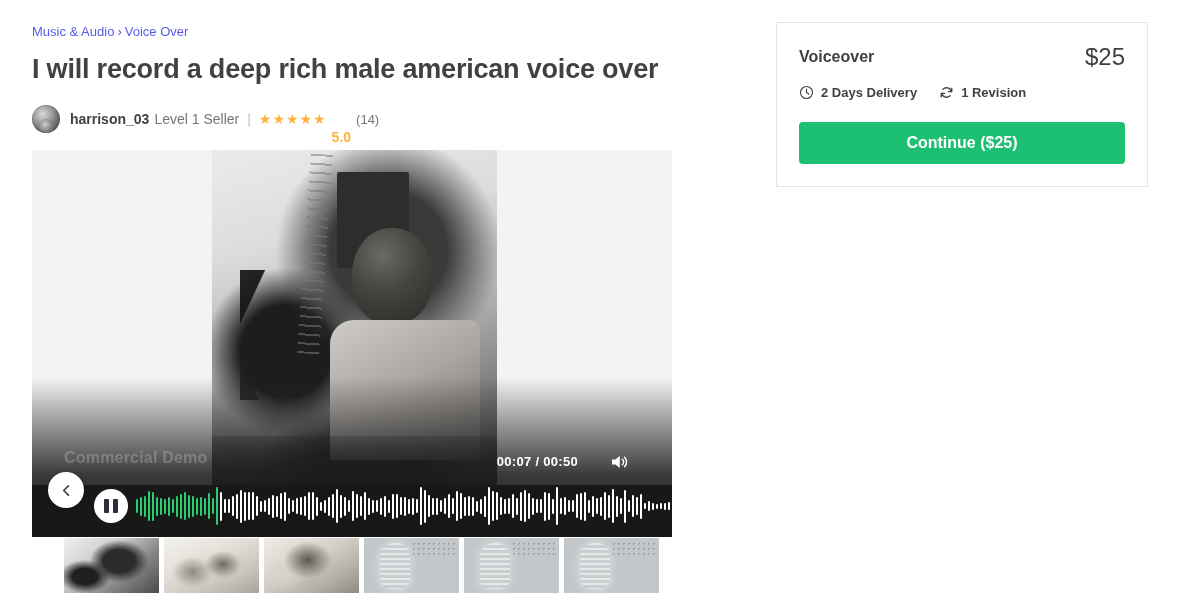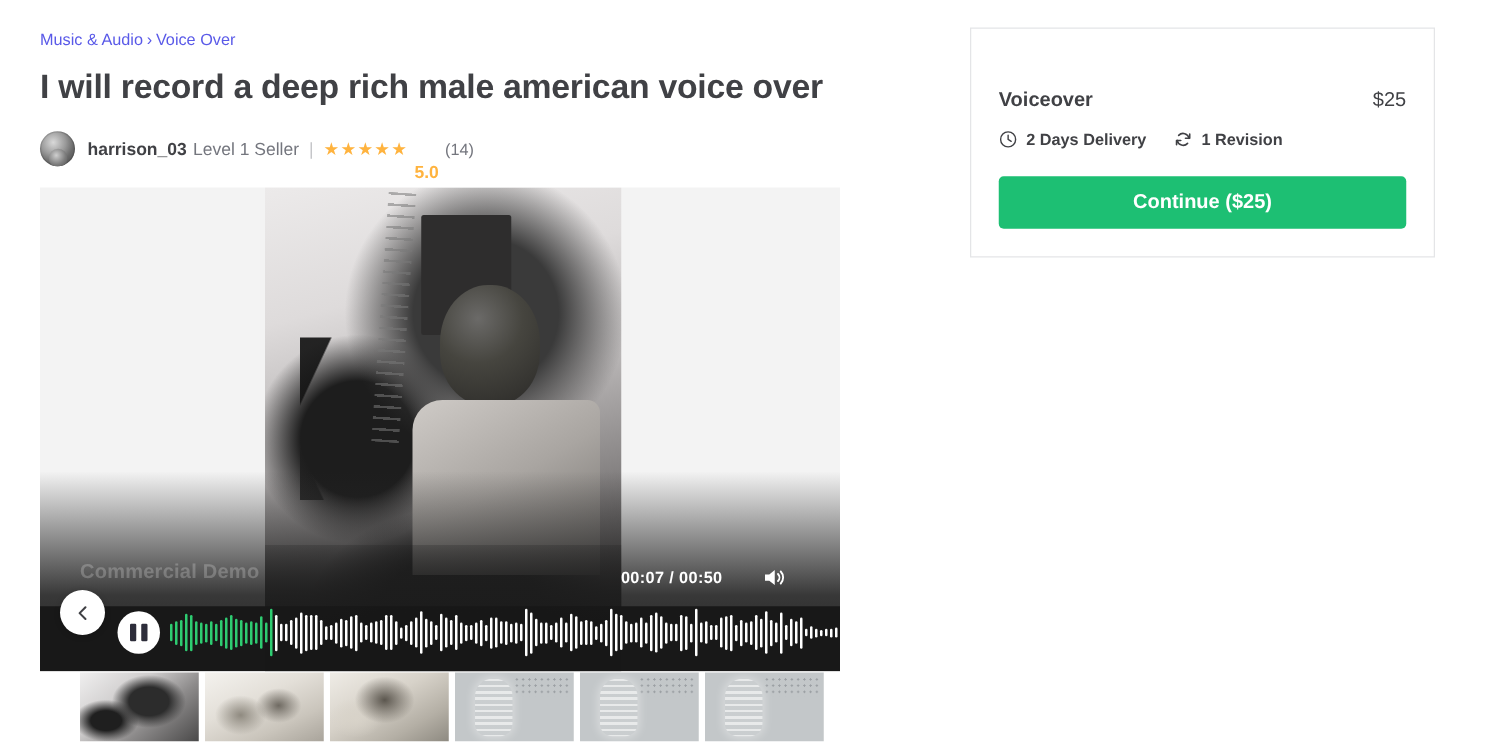--- a/index.html
+++ b/index.html
@@ -173,23 +173,23 @@
     background-size: 5px 5px;
   }
 
   
   .right-col { position:absolute; left:776px; top:22px; width:372px; }
 
   .card {
     border:1px solid #e4e5e7; background:#ffffff;
   }
   .price-card { padding: 20px 22px 22px 22px; }
-  .price-head { display:flex; align-items:center; justify-content:space-between;margin-top:29px; }
+  .price-head { display:flex; align-items:center; justify-content:space-between; }
   .pkg-name { font-size:16px; font-weight:bold; color:#404145; }
-  .pkg-price { font-size:16px; font-weight:normal; color:#404145; }
+  .pkg-price { font-size:24px; font-weight:normal; color:#404145; }
 
   .meta-row { display:flex; align-items:center; margin-top:14px; gap:22px; }
   .meta-item { display:flex; align-items:center; gap:7px; font-size:13px; font-weight:bold; color:#404145; }
 
   .words-row { display:flex; align-items:center; margin-top:20px; }
   .words-label { font-size:14px; color:#62646a; }
   .words-input {
     margin-left:22px; width:52px; height:30px;
     border:1px solid #c5c6c9; border-radius:2px;
     font-size:14px; color:#404145; padding:0 8px;

